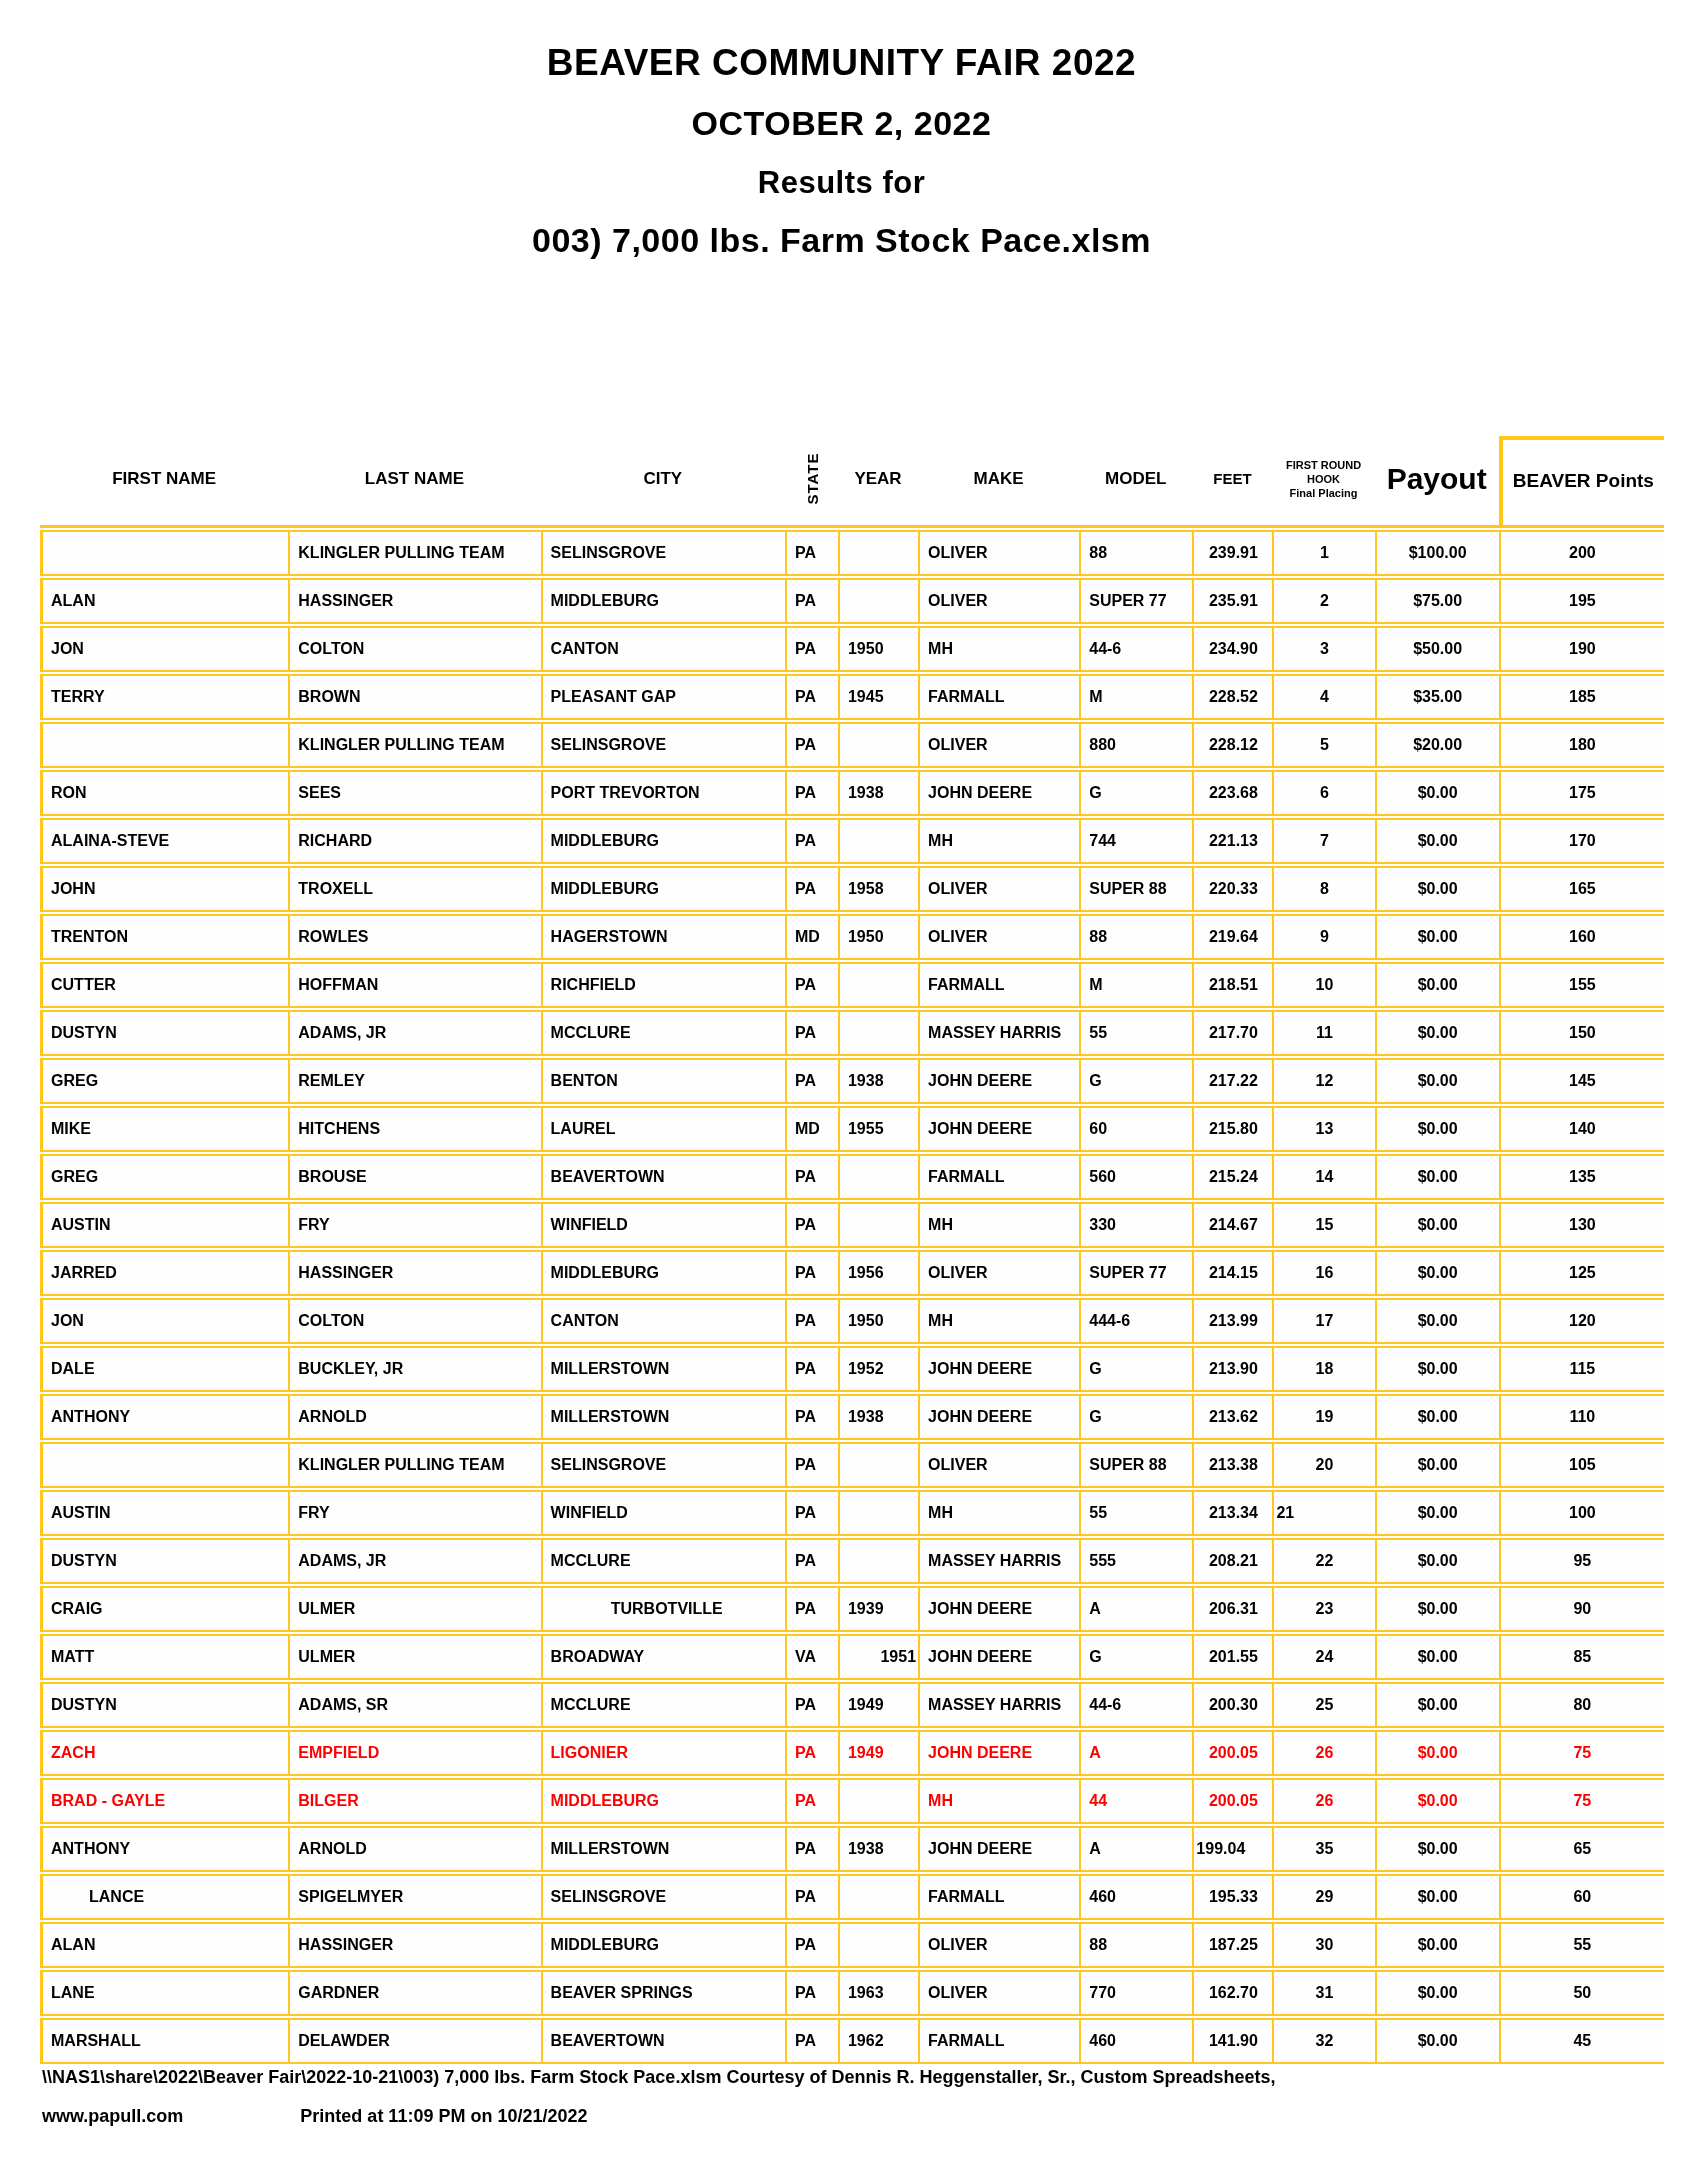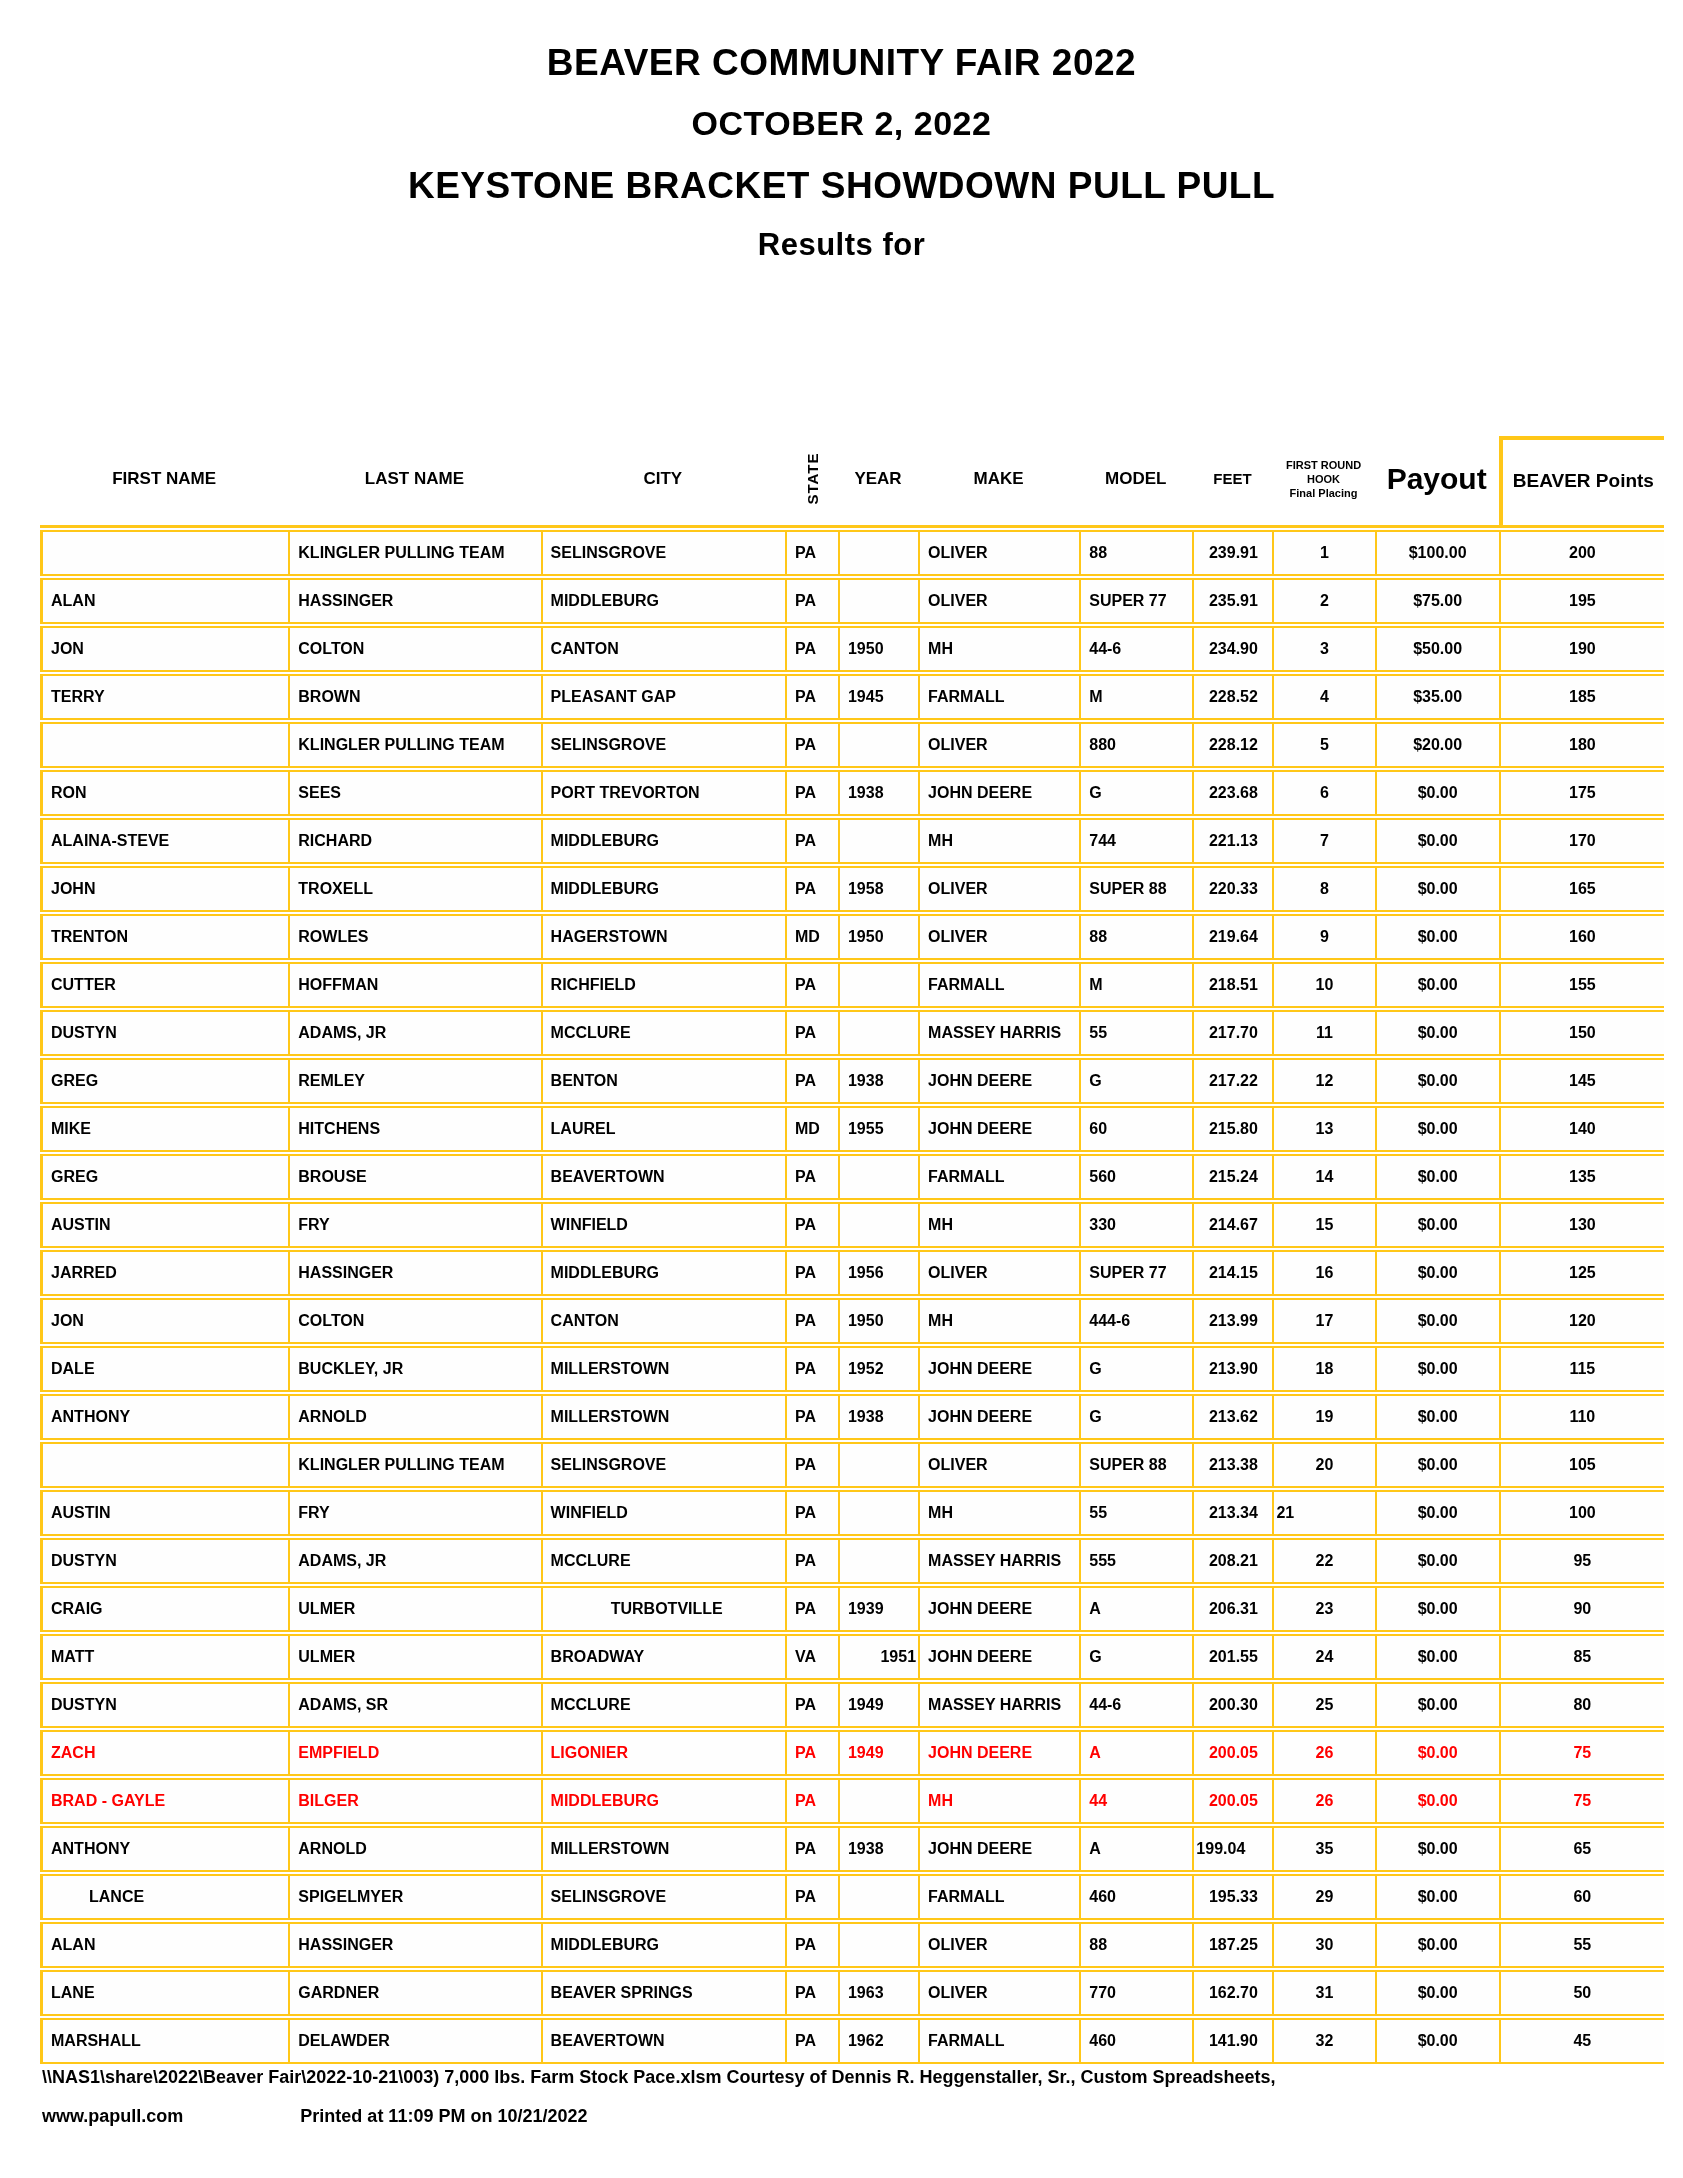--- a/index.html
+++ b/index.html
@@ -99,22 +99,22 @@
   .footer .gap{display:inline-block;width:117px;}
 </style>
 </head>
 <body>
 
 <div class="page">
 
   <div class="titles">
     <div class="t t1">BEAVER COMMUNITY FAIR 2022</div>
     <div class="t t2">OCTOBER 2, 2022</div>
-    <div class="t t3">KEYSTONE BRACKET SHOWDOWN PULL PULL</div>
     <div class="t t4">Results for</div>
+    <div class="t t5">003) 7,000 lbs. Farm Stock Pace.xlsm</div>
   </div>
 
   <div class="table-wrap">
     <table class="results">
       <colgroup>
           <col style="width: 248px;">
           <col style="width: 252px;">
           <col style="width: 244px;">
           <col style="width: 53px;">
           <col style="width: 80px;">

